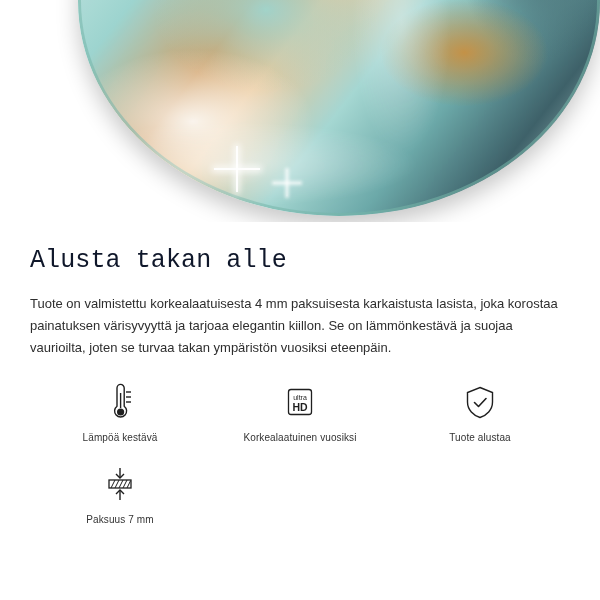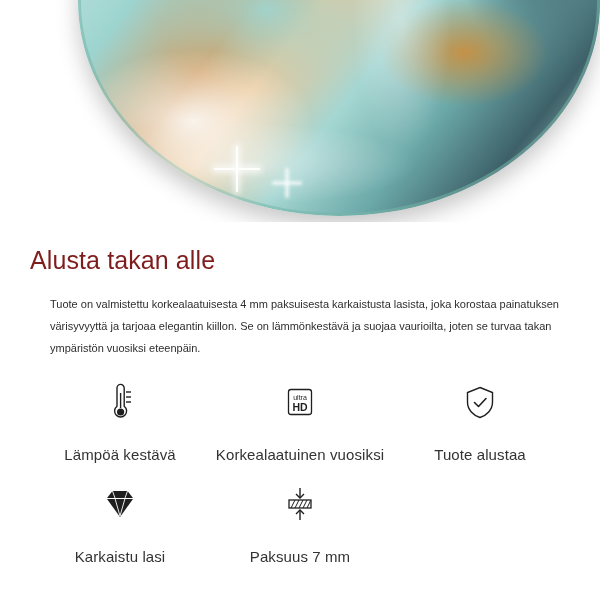--- a/index.html
+++ b/index.html
@@ -82,36 +82,35 @@
     box-shadow: 0 0 6px 2px rgba(255,255,255,0.8);
   }
   .hero-sparkle.s2 { left: 264px; top: 160px; transform: scale(0.6); }
 
   
   .content {
     padding: 0 30px;
     box-sizing: border-box;
   }
   .headline {
-    font-family: Liberation Sans, sans-serif;
+    font-family: Liberation Mono, monospace;
     font-size: 25px;
     line-height: 33px;
-    color: #7f1d1d;
+    color: #0f172a;
     font-weight: 400;
     margin-top: 22px;
     letter-spacing: 0.1px;
   }
   .headline .line2 { display: block; }
   .body-copy {
     margin-top: 16px;
-    font-size: 11px;
+    font-size: 13px;
     line-height: 22px;
     color: #2e2e2e;
     max-width: 545px;
-    margin-left: 20px;
   }
 
   
   .features {
     margin-top: 22px;
     display: grid;
     grid-template-columns: repeat(3, 1fr);
     grid-row-gap: 20px;
   }
   .feature {
@@ -120,22 +119,22 @@
     align-items: center;
     justify-content: flex-end;
   }
   .feature-icon {
     height: 42px;
     display: flex;
     align-items: center;
     justify-content: center;
   }
   .feature-label {
-    margin-top: 23px;
-    font-size: 15px;
+    margin-top: 9px;
+    font-size: 10px;
     color: #333333;
     text-align: center;
     letter-spacing: 0.1px;
   }
   svg { display: block; }
 </style>
 </head>
 <body>
 
 <div class="hero">
@@ -186,38 +185,20 @@
     <div class="feature">
       <div class="feature-icon">
         <svg width="38" height="40" viewBox="0 0 38 40">
           <path d="M19 5.5 L31.5 10.5 v9.5 c0 8-6 13.4-12.5 15.5 C12.5 33.4 6.5 28 6.5 20 V10.5 z" fill="none" stroke="#1f1f1f" stroke-width="1.4"></path>
           <path d="M13.5 20.5 l4 4 l7.5 -8" fill="none" stroke="#1f1f1f" stroke-width="1.6" stroke-linecap="round" stroke-linejoin="round"></path>
         </svg>
       </div>
       <div class="feature-label">Tuote alustaa</div>
     </div>
 
-    <div class="feature">
-      <div class="feature-icon">
-        <svg width="42" height="34" viewBox="0 0 42 34">
-          <g fill="#1f1f1f">
-            <path d="M8 12 L21 30 L34 12 Z"></path>
-            <path d="M8 11 L13.5 4 L28.5 4 L34 11 Z"></path>
-          </g>
-          <g stroke="#ffffff" stroke-width="0.9">
-            <line x1="13.5" y1="4" x2="16" y2="11"></line>
-            <line x1="28.5" y1="4" x2="26" y2="11"></line>
-            <line x1="8" y1="11.5" x2="34" y2="11.5"></line>
-            <line x1="16" y1="11.5" x2="21" y2="29"></line>
-            <line x1="26" y1="11.5" x2="21" y2="29"></line>
-          </g>
-        </svg>
-      </div>
-      <div class="feature-label">Karkaistu lasi</div>
-    </div>
 
 
     <div class="feature">
       <div class="feature-icon">
         <svg width="40" height="40" viewBox="0 0 40 40">
           <g stroke="#1f1f1f" stroke-width="1.4" fill="none">
             <line x1="20" y1="4" x2="20" y2="13"></line>
             <path d="M16 10 l4 4 l4 -4"></path>
             <line x1="20" y1="36" x2="20" y2="27"></line>
             <path d="M16 30 l4 -4 l4 4"></path>

